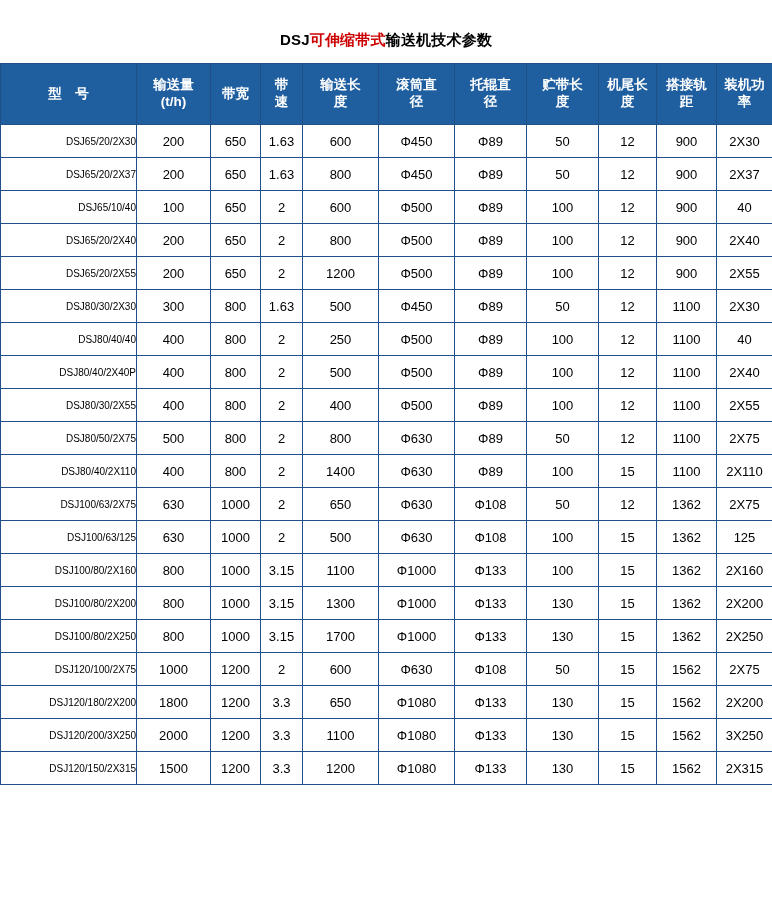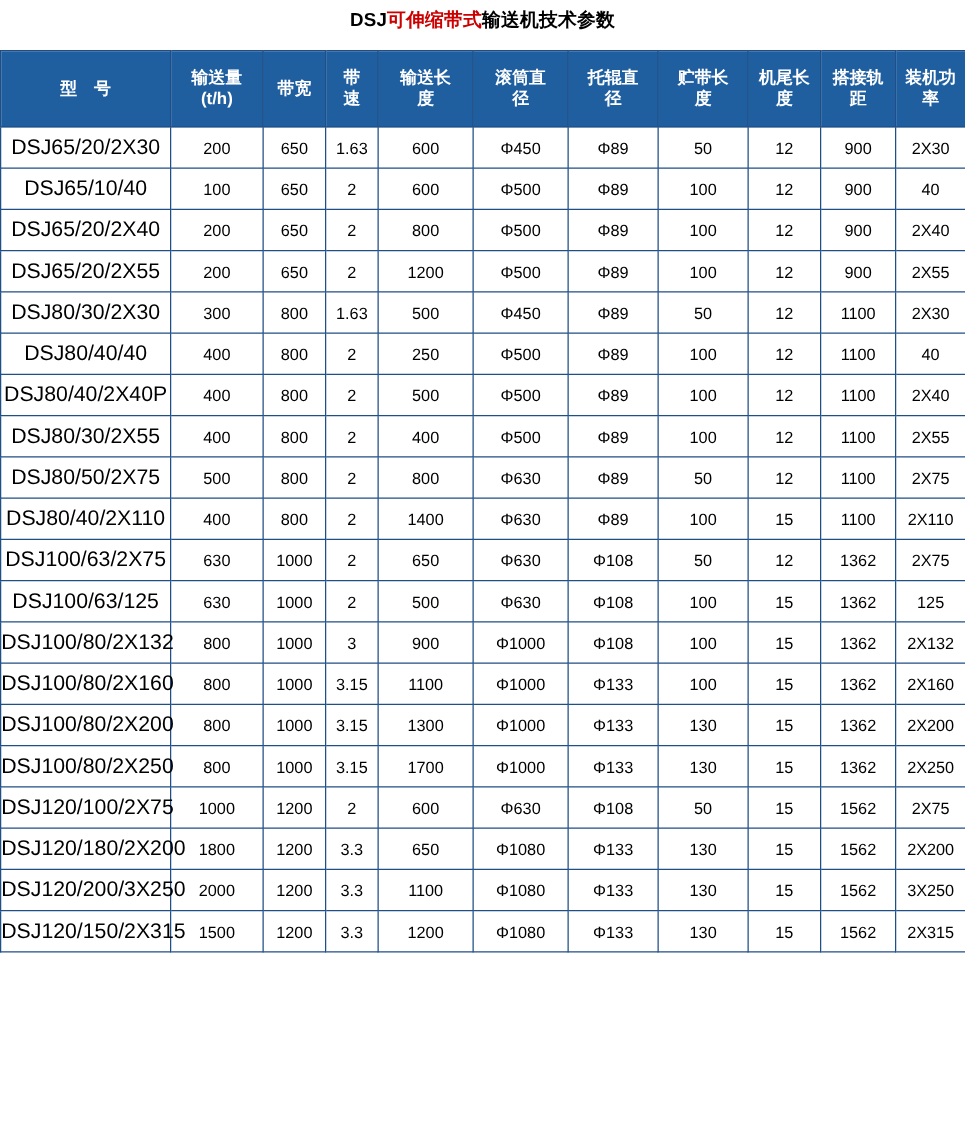--- a/index.html
+++ b/index.html
@@ -17,21 +17,21 @@
   .page {
     width: 772px;
     height: 907px;
     position: relative;
     box-sizing: border-box;
   }
   .title {
     text-align: center;
     font-size: 15px;
     font-weight: bold;
-    padding-top: 8px;
+    padding-top: 31px;
     padding-bottom: 14px;
     letter-spacing: 0.2px;
     line-height: 1.2;
   }
   .title .accent {
     color: #cc0000;
   }
   table.spec {
     border-collapse: collapse;
     width: 772px;
@@ -58,21 +58,22 @@
   table.spec thead th .sub {
     display: block;
   }
   table.spec tbody td {
     height: 32px;
     background: #ffffff;
     color: #000000;
     white-space: nowrap;
   }
   table.spec tbody td.model {
-    font-size: 17px;
+    font-size: 10px;
+    text-align: right;
   }
   
   col.c0 { width: 136px; }
   col.c1 { width: 74px; }
   col.c2 { width: 50px; }
   col.c3 { width: 42px; }
   col.c4 { width: 76px; }
   col.c5 { width: 76px; }
   col.c6 { width: 72px; }
   col.c7 { width: 72px; }
@@ -157,20 +158,33 @@
           <td>1.63</td>
           <td>600</td>
           <td>Φ450</td>
           <td>Φ89</td>
           <td>50</td>
           <td>12</td>
           <td>900</td>
           <td>2X30</td>
         </tr>
         <tr>
+          <td class="model">DSJ65/20/2X37</td>
+          <td>200</td>
+          <td>650</td>
+          <td>1.63</td>
+          <td>800</td>
+          <td>Φ450</td>
+          <td>Φ89</td>
+          <td>50</td>
+          <td>12</td>
+          <td>900</td>
+          <td>2X37</td>
+        </tr>
+        <tr>
           <td class="model">DSJ65/10/40</td>
           <td>100</td>
           <td>650</td>
           <td>2</td>
           <td>600</td>
           <td>Φ500</td>
           <td>Φ89</td>
           <td>100</td>
           <td>12</td>
           <td>900</td>
@@ -298,33 +312,20 @@
           <td>630</td>
           <td>1000</td>
           <td>2</td>
           <td>500</td>
           <td>Φ630</td>
           <td>Φ108</td>
           <td>100</td>
           <td>15</td>
           <td>1362</td>
           <td>125</td>
-        </tr>
-        <tr>
-          <td class="model">DSJ100/80/2X132</td>
-          <td>800</td>
-          <td>1000</td>
-          <td>3</td>
-          <td>900</td>
-          <td>Φ1000</td>
-          <td>Φ108</td>
-          <td>100</td>
-          <td>15</td>
-          <td>1362</td>
-          <td>2X132</td>
         </tr>
         <tr>
           <td class="model">DSJ100/80/2X160</td>
           <td>800</td>
           <td>1000</td>
           <td>3.15</td>
           <td>1100</td>
           <td>Φ1000</td>
           <td>Φ133</td>
           <td>100</td>

